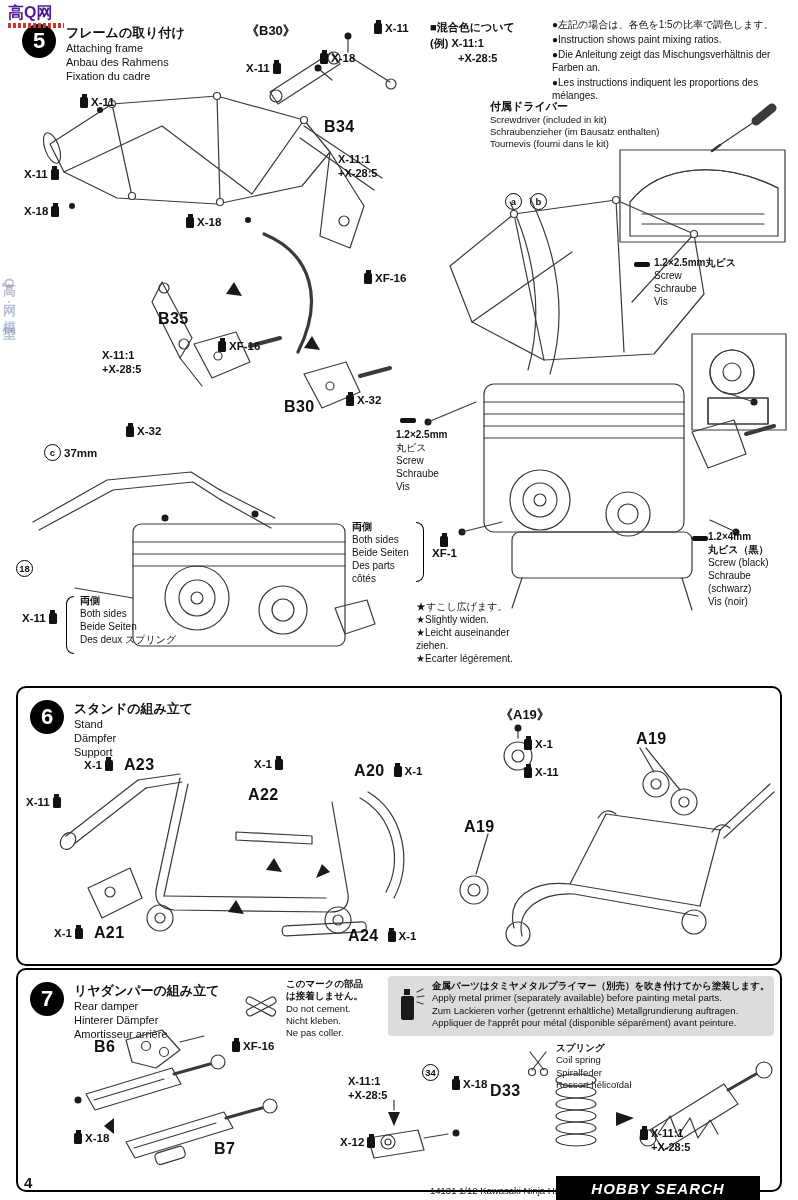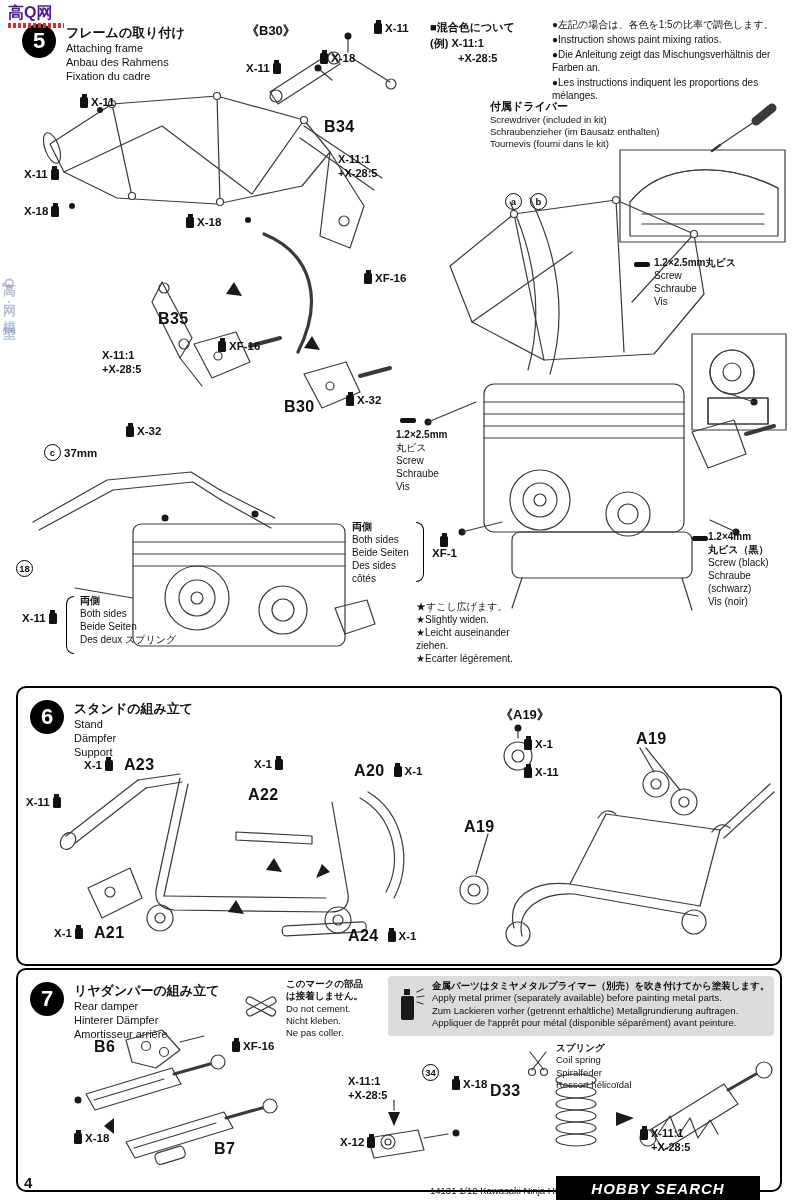--- a/index.html
+++ b/index.html
@@ -259,21 +259,21 @@
     <span>Screw (black)</span>
     <span>Schraube</span>
     <span>(schwarz)</span>
     <span>Vis (noir)</span>
   </div>
 
   <div class="vcol small" style="left:352px;top:520px;">
     <span style="font-weight:bold;">両側</span>
     <span>Both sides</span>
     <span>Beide Seiten</span>
-    <span>Des sides</span>
+    <span>Des parts</span>
     <span>côtés</span>
   </div>
   <div class="abs bracketR" style="left:416px;top:522px;height:58px;"></div>
   <div class="vcol" style="left:432px;top:536px;align-items:center;">
     <span class="pjar"></span>
     <span class="plab">XF-1</span>
   </div>
 
   <svg class="draw" style="left:15px;top:458px;" width="385" height="215" viewBox="0 0 385 215">
     <path d="M18,64 L92,22 L176,14 L205,32"></path>

